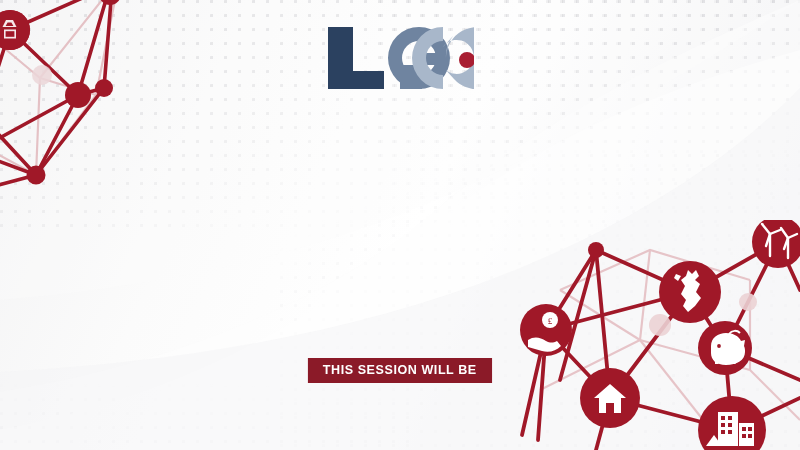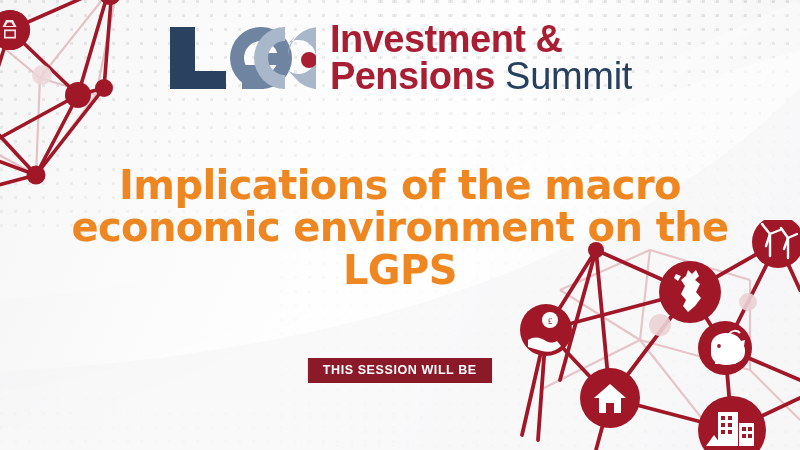--- a/index.html
+++ b/index.html
@@ -284,29 +284,20 @@
       <rect x="88" y="28" width="22" height="12" fill="#6F84A0"></rect>
       <rect x="74" y="40" width="22" height="24" fill="#6F84A0"></rect>
 
       <path d="M120,33 a31,31 0 1 1 8,21 l-11,-12 a17,17 0 1 0 -0.5,-19.5 l11,-12 A31,31 0 0 0 120,33 Z" fill="#A8B7CA"></path>
       <circle cx="101" cy="33" r="31" fill="none"></circle>
       <path d="M117,2 a31,31 0 1 0 0,62 l0,-14 a17,17 0 1 1 0,-34 Z" fill="#A8B7CA"></path>
 
       <circle cx="141" cy="35" r="8" fill="#A81E32"></circle>
     </svg>
 
-    <div id="wordmark">
-      <div class="wm-line">
-        <span class="wm-red">Investment &amp;</span>
-      </div>
-      <div class="wm-line">
-        <span class="wm-red">Pensions</span><span class="wm-navy">&nbsp;</span><span class="wm-navy">Summit</span>
-      </div>
-    </div>
   </div>
 
-  <div id="title">Implications of the macro economic environment on the LGPS</div>
 
   <div id="banner">
     <div id="banner-top">THIS SESSION WILL BE</div>
   </div>
 
 </div>
 
 </body></html>

